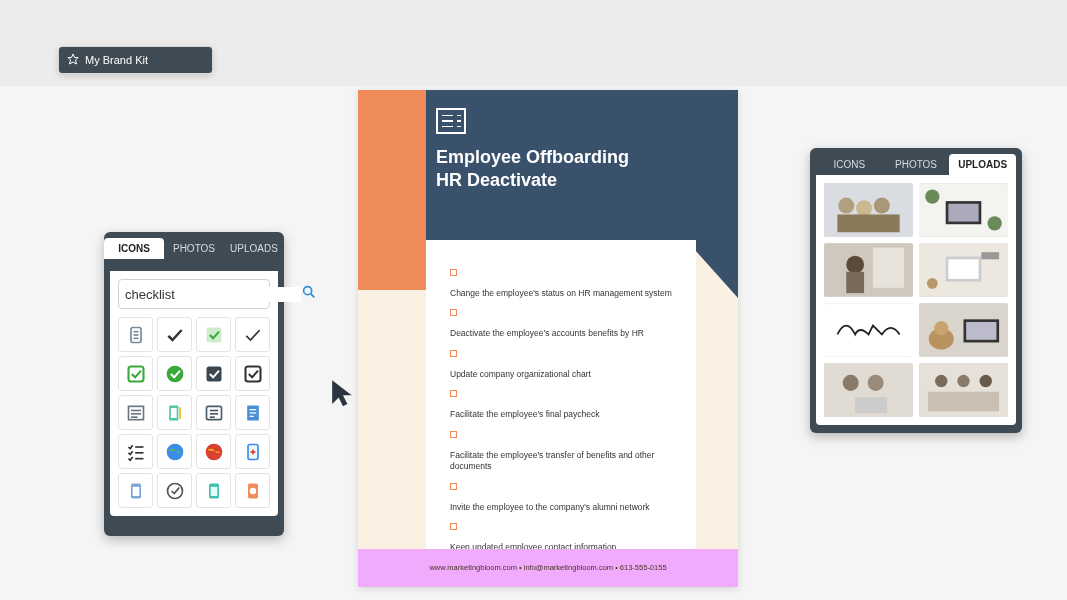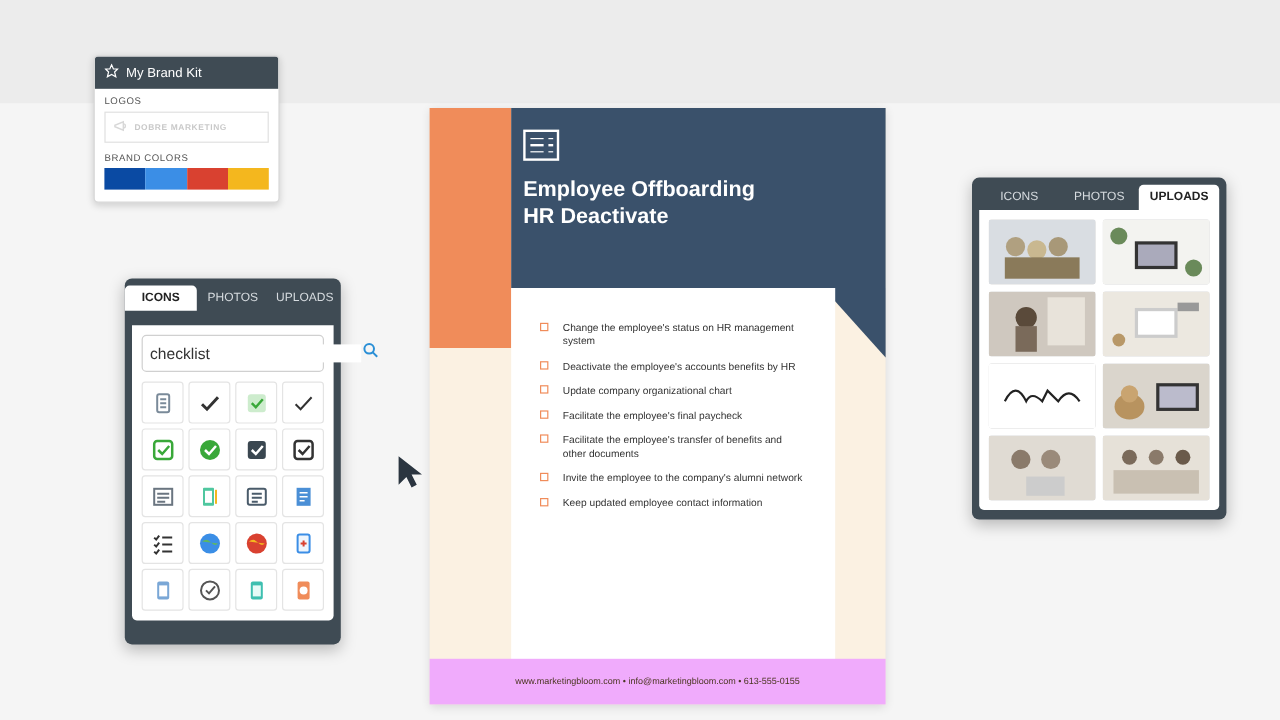--- a/index.html
+++ b/index.html
@@ -14,21 +14,21 @@
   .top-bar {
     position: absolute;
     top: 0; left: 0; right: 0;
     height: 86px;
     background: #ececec;
   }
 
   
   .brandkit {
     position: absolute;
-    top: 46px; left: 78px;
+    top: 46px; left: 58px;
     width: 155px;
     background: #fff;
     border: 1px solid #d8d8d8;
     border-radius: 4px;
     box-shadow: 0 2px 6px rgba(0,0,0,0.15);
     font-size: 10px;
     overflow: hidden;
   }
   .brandkit-header {
     background: #3f4b54;
@@ -174,21 +174,21 @@
   }
   .doc-main {
     position: absolute;
     top: 150px; left: 68px;
     width: 270px;
     background: #fff;
     padding: 28px 24px 22px 24px;
     min-height: 310px;
   }
   .doc-items { font-size: 8.5px; color: #333; }
-  .doc-item { display: flex; gap: 12px; margin-bottom: 9px; line-height: 1.35; }
+  .doc-item { display: flex; gap: 12px; margin-bottom: 9px; line-height: 1.35; flex-direction: column; }
   .doc-item .box { width: 7px; height: 7px; border: 1px solid #f08c5a; flex-shrink: 0; margin-top: 1px; }
   .doc-sig {
     margin-top: 38px;
     display: flex;
     justify-content: space-between;
     font-size: 8px;
     color: #333;
   }
   .doc-sig > div { width: 45%; }
   .sig-line { border-top: 1px solid #333; padding-top: 3px; }
@@ -268,39 +268,20 @@
 <div class="top-bar"></div>
 
 <div class="brandkit">
   <div class="brandkit-header">
     <span>
       <svg width="12" height="12" viewBox="0 0 24 24" fill="none" stroke="#fff" stroke-width="2">
           <polygon points="12,2 15,9 22,9 17,14 19,22 12,18 5,22 7,14 2,9 9,9"></polygon>
         </svg>
     </span>
     <span>My Brand Kit</span>
-  </div>
-  <div class="brandkit-body">
-    <div class="brandkit-label">LOGOS</div>
-    <div class="logo-box">
-      <span>
-        <svg width="14" height="14" viewBox="0 0 24 24" fill="none" stroke="#d8d8d8" stroke-width="2">
-            <path d="M3 11v2l12 5V6L3 11z"></path>
-            <path d="M15 9a3 3 0 010 6"></path>
-          </svg>
-      </span>
-      <span>DOBRE MARKETING</span>
-    </div>
-    <div class="brandkit-label">BRAND COLORS</div>
-    <div class="swatches">
-      <div class="swatch" style="background:#0a4aa3"></div>
-      <div class="swatch" style="background:#3b8ee6"></div>
-      <div class="swatch" style="background:#d94130"></div>
-      <div class="swatch" style="background:#f4b71e"></div>
-    </div>
   </div>
 </div>
 
 <div class="iconspanel">
   <div class="tabs">
     <div class="tab active">ICONS</div>
     <div class="tab">PHOTOS</div>
     <div class="tab">UPLOADS</div>
   </div>
   <div class="iconspanel-body">

